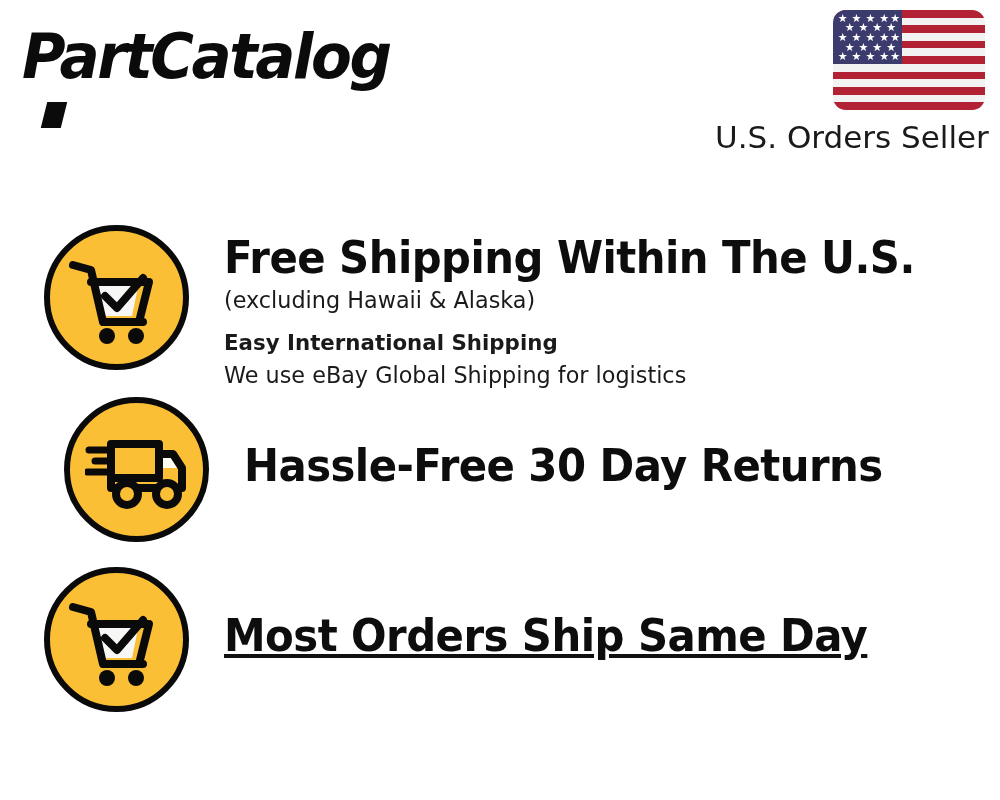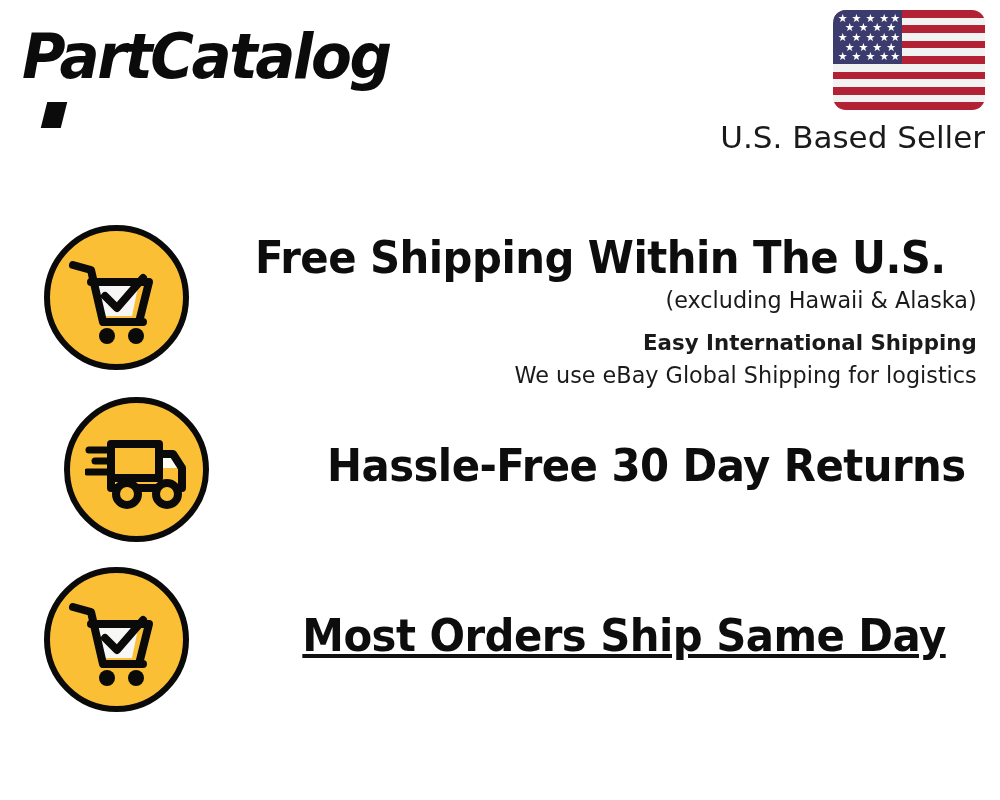--- a/index.html
+++ b/index.html
@@ -159,21 +159,20 @@
     position: absolute;
     left: 50%;
     top: 50%;
     transform: translate(-50%, -50%);
   }
 
   .feature-text {
     flex: 1 1 auto;
     padding-left: 35px;
     padding-top: 6px;
-    text-align: right;
   }
   .feature-title {
     font-family: "DejaVu Sans", sans-serif;
     font-weight: 700;
     font-size: 45px;
     line-height: 53px;
     letter-spacing: -0.6px;
     color: #0d0d0d;
     transform: scaleX(0.93);
     transform-origin: left center;
@@ -245,21 +244,21 @@
         <span class="star" style="left:44%;top:68%">★</span>
         <span class="star" style="left:64%;top:68%">★</span>
         <span class="star" style="left:84%;top:68%">★</span>
         <span class="star" style="left:14%;top:86%">★</span>
         <span class="star" style="left:34%;top:86%">★</span>
         <span class="star" style="left:54%;top:86%">★</span>
         <span class="star" style="left:74%;top:86%">★</span>
         <span class="star" style="left:90%;top:86%">★</span>
       </div>
     </div>
-    <div class="seller-label">U.S. Based Seller</div>
+    <div class="seller-label">U.S. Orders Seller</div>
   </div>
 
 </div>
 
 <div class="features">
 
   <div class="feature-row row-1">
     <div class="icon-badge">
       <svg width="100" height="92" viewBox="0 0 100 92">
         <polygon points="28,30 72,30 65,64 35,64" fill="#f7f7f5"></polygon>

